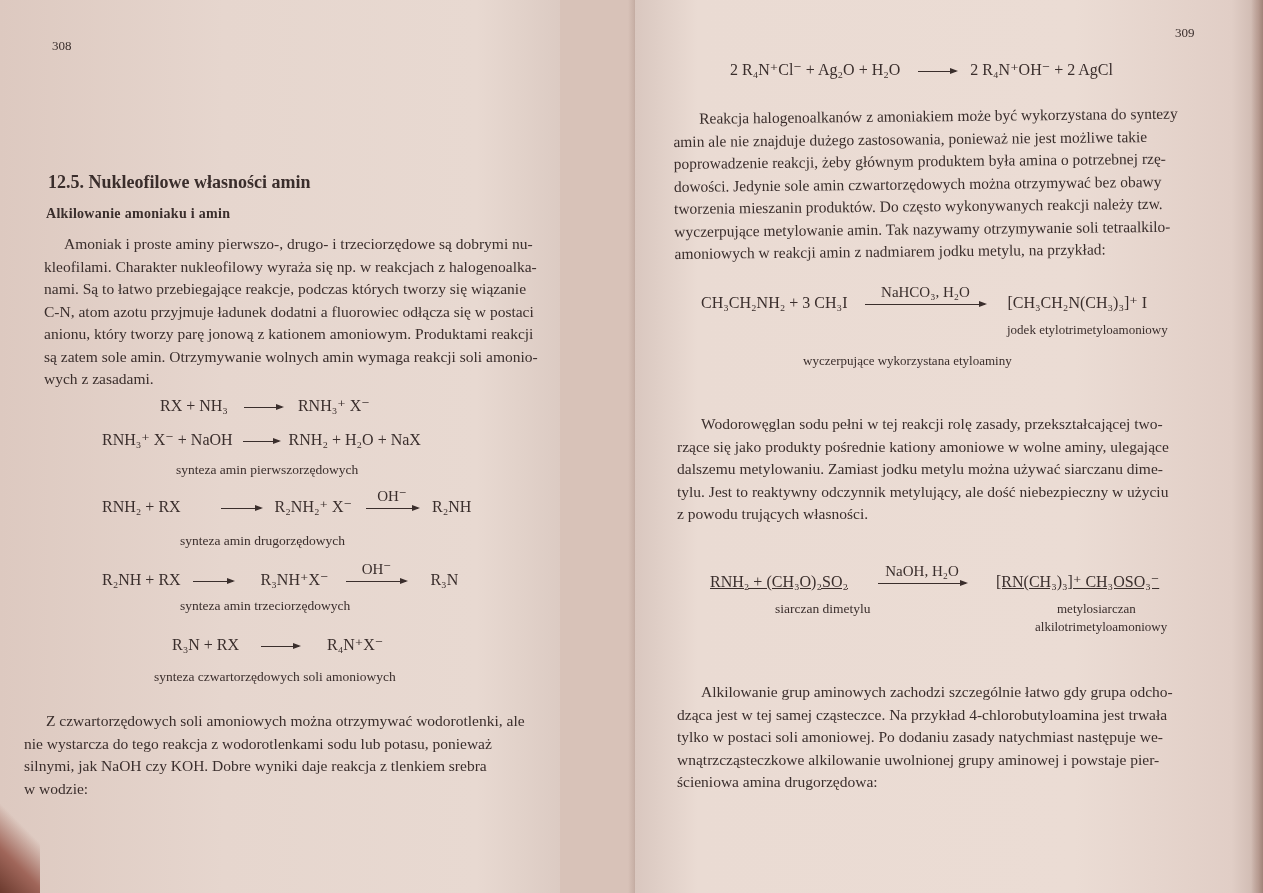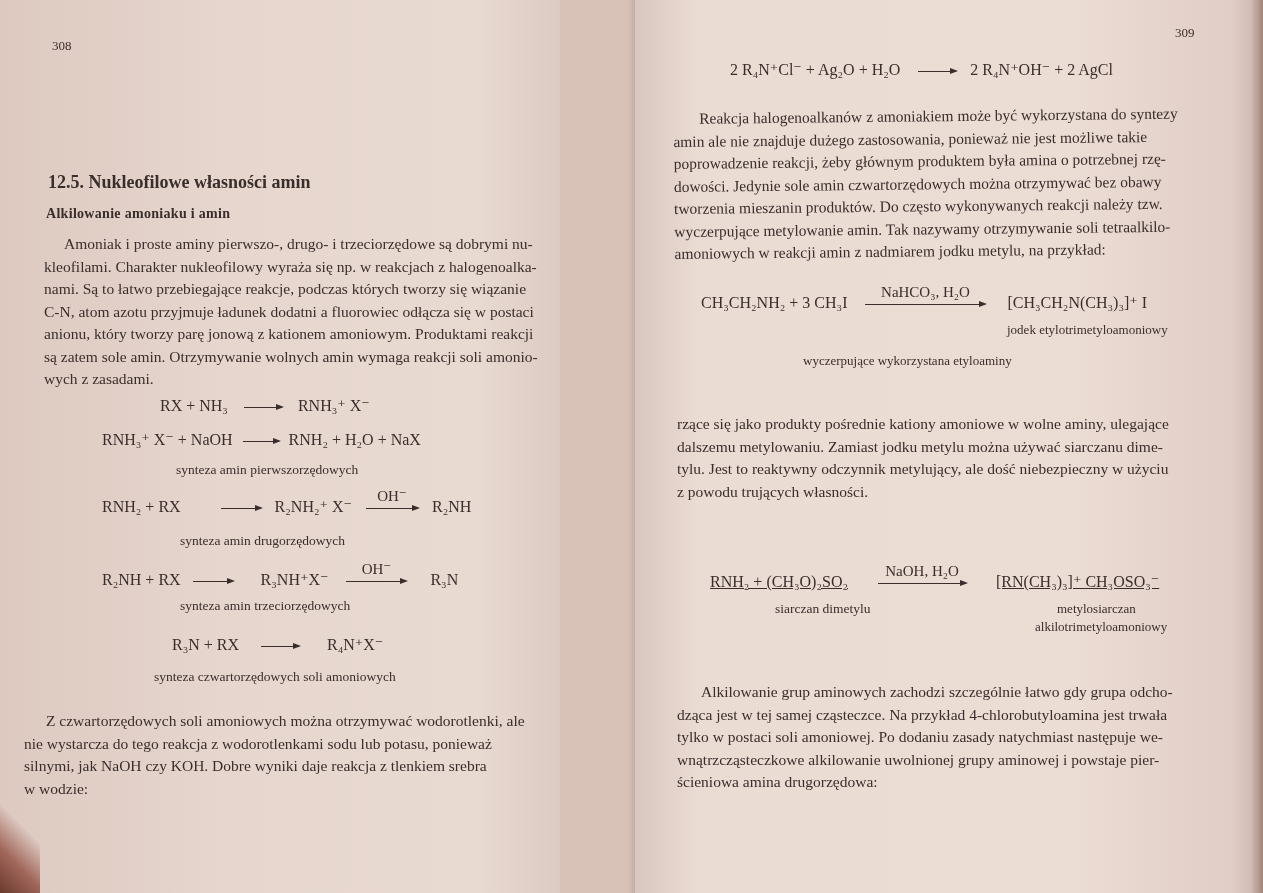--- a/index.html
+++ b/index.html
@@ -134,20 +134,21 @@
     <span class="line">amoniowych w reakcji amin z nadmiarem jodku metylu, na przykład:</span>
   </div>
 
   <div class="eq" style="left:66px;top:293px;">
     <span>CH₃CH₂NH₂   +   3 CH₃I</span><span class="arrow" style="width:120px;margin:0 22px 0 18px;"><span class="over">NaHCO₃, H₂O</span></span><span>[CH₃CH₂N(CH₃)₃]⁺ I</span>
   </div>
   <div class="eq-caption" style="left:372px;top:322px;font-size:13px;">jodek etylotrimetyloamoniowy</div>
   <div class="eq-caption" style="left:168px;top:353px;font-size:13px;">wyczerpujące wykorzystana etyloaminy</div>
 
   <div class="para" style="left:42px;top:413px;width:530px;">
+    <span class="line" style="padding-left:24px;">Wodorowęglan sodu pełni w tej reakcji rolę zasady, przekształcającej two-</span>
     <span class="line">rzące się jako produkty pośrednie kationy amoniowe w wolne aminy, ulegające</span>
     <span class="line">dalszemu metylowaniu. Zamiast jodku metylu można używać siarczanu dime-</span>
     <span class="line">tylu. Jest to reaktywny odczynnik metylujący, ale dość niebezpieczny w użyciu</span>
     <span class="line">z powodu trujących własności.</span>
   </div>
 
   <div class="eq" style="left:75px;top:572px;text-decoration:underline;">
     <span>RNH₂  +   (CH₃O)₂SO₂</span><span class="arrow" style="width:88px;margin:0 30px 0 30px;"><span class="over">NaOH, H₂O</span></span><span>[RN(CH₃)₃]⁺ CH₃OSO₃⁻</span>
   </div>
   <div class="eq-caption" style="left:140px;top:601px;">siarczan dimetylu</div>

